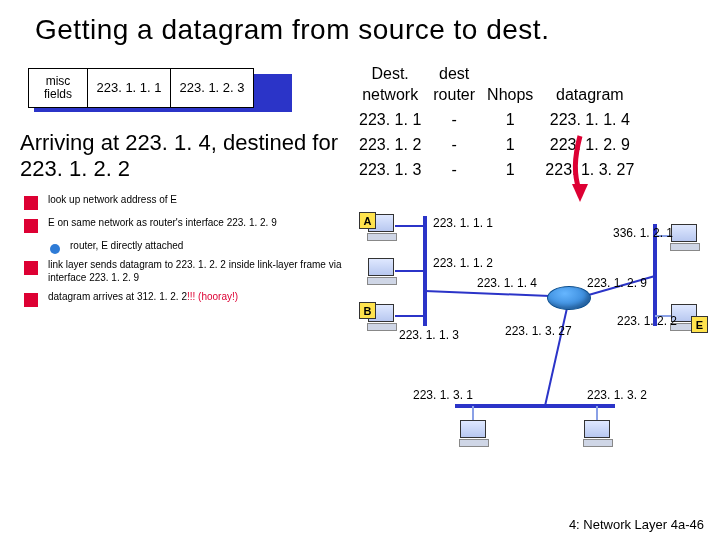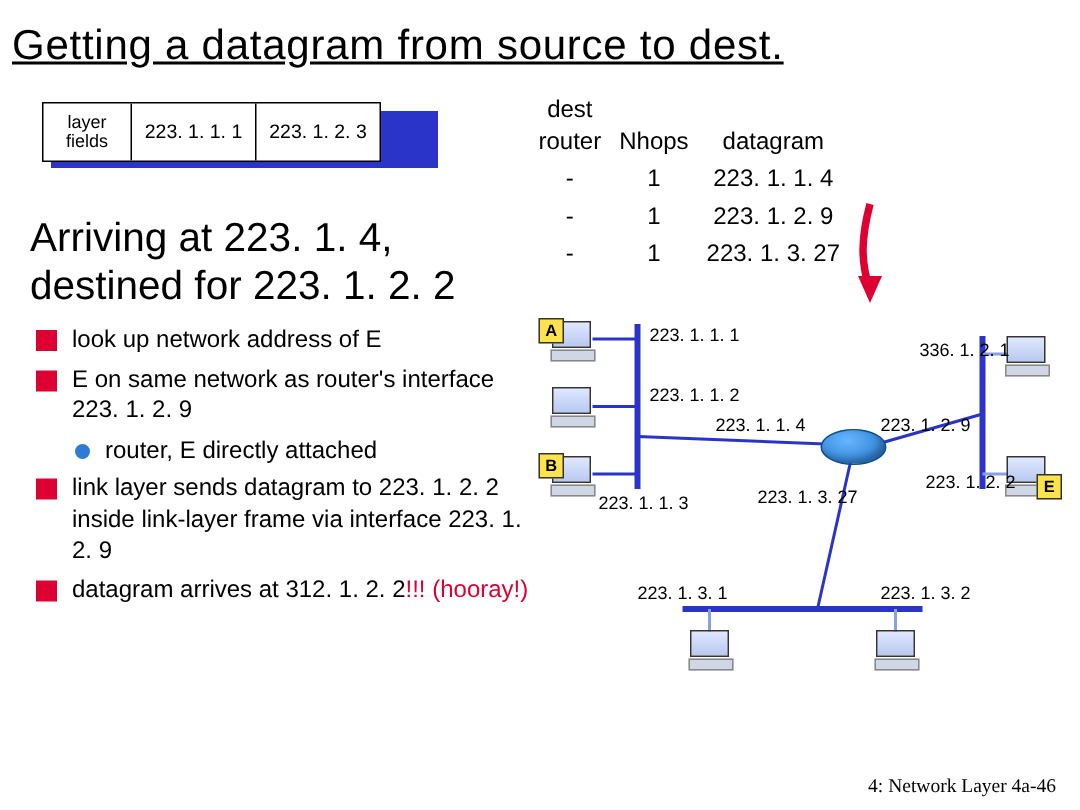--- a/index.html
+++ b/index.html
@@ -9,22 +9,21 @@
     height: 540px;
     font-family: "Comic Sans MS", cursive, sans-serif;
     font-size: 15px;
     color: #000;
     background: #fff;
     position: relative;
     overflow: hidden;
   }
   .title {
     font-size: 28px;
-    text-decoration: underline;
-    margin: 14px 0 18px 8px;
+    margin: 14px 0 18px 35px;
     letter-spacing: 0.5px;
   }
   .cols {
     display: flex;
     flex-direction: row;
     padding: 0 20px;
   }
   .left {
     width: 335px;
     flex: none;
@@ -64,28 +63,28 @@
     padding: 0 6px;
     text-align: center;
     line-height: 1.1;
   }
   .packet div:last-child { border-right: none; }
   .packet .misc { width: 46px; font-size: 12px; }
   .packet .ip   { width: 70px; }
   .packet .data { width: 46px; }
 
   .subhead {
-    font-size: 27px;
+    font-size: 22px;
     line-height: 1.2;
-    margin: 28px 0 10px 0;
+    margin: 16px 0 10px 0;
     font-family: Arial, Helvetica, sans-serif;
   }
   .bullets {
     font-family: Arial, Helvetica, sans-serif;
-    font-size: 16px;
+    font-size: 10px;
     line-height: 1.3;
   }
   .b1 {
     display: flex;
     margin-bottom: 6px;
   }
   .b1 .mark {
     width: 14px; height: 14px;
     background: #d03; 
     margin: 3px 10px 0 4px;
@@ -179,36 +178,36 @@
   .ip-label { position: absolute; white-space: nowrap; }
   .arrow {
     position: absolute;
     width: 20px; height: 70px;
   }
   .arrow svg { width: 100%; height: 100%; }
   .footer {
     position: absolute;
     bottom: 8px;
     right: 16px;
-    font-family: Liberation Serif, serif;
+    font-family: Liberation Sans, sans-serif;
     font-size: 13px;
   }
 </style>
 </head>
 <body>
 
 <div class="title">Getting a datagram from source to dest.</div>
 
 <div class="cols">
 
   <div class="left">
     <div class="packet-wrap">
       <div class="packet-shadow"></div>
       <div class="packet">
-        <div class="misc" style="white-space:pre-line">layer
+        <div class="misc" style="white-space:pre-line">misc
 fields</div>
         <div class="ip">223. 1. 1. 1</div>
         <div class="ip">223. 1. 2. 3</div>
       </div>
     </div>
 
     <div class="subhead">Arriving at 223. 1. 4, destined for 223. 1. 2. 2</div>
 
     <div class="bullets">
       <div class="b1">
@@ -230,20 +229,27 @@
       <div class="b1">
           <span class="mark"></span>
         <span><span>datagram arrives at 312. 1. 2. 2</span><span class="hooray">!!! (hooray!)</span></span>
         </div>
     </div>
   </div>
 
   <div class="right">
 
     <div class="rtable">
+      <div class="col">
+        <div class="hdr" style="white-space:pre-line">Dest.
+network</div>
+        <div class="val">223. 1. 1</div>
+        <div class="val">223. 1. 2</div>
+        <div class="val">223. 1. 3</div>
+      </div>
       <div class="col">
         <div class="hdr" style="white-space:pre-line">dest
 router</div>
         <div class="val">-</div>
         <div class="val">-</div>
         <div class="val">-</div>
       </div>
       <div class="col">
         <div class="hdr">Nhops</div>
         <div class="val">1</div>
@@ -330,21 +336,21 @@
         <div class="screen"></div>
           <div class="base"></div>
       </div>
       <div class="host-tag" style="left:336px; top:120px;">E</div>
       <div class="ip-label" style="left:262px; top:118px;">223. 1. 2. 2</div>
 
       <div class="host" style="left:104px; top:224px;">
         <div class="screen"></div>
           <div class="base"></div>
       </div>
-      <div class="ip-label" style="left:70px; top:192px;">223. 1. 3. 1</div>
+      <div class="ip-label" style="left:58px; top:192px;">223. 1. 3. 1</div>
 
       <div class="host" style="left:228px; top:224px;">
         <div class="screen"></div>
           <div class="base"></div>
       </div>
       <div class="ip-label" style="left:232px; top:192px;">223. 1. 3. 2</div>
     </div>
   </div>
 </div>
 

